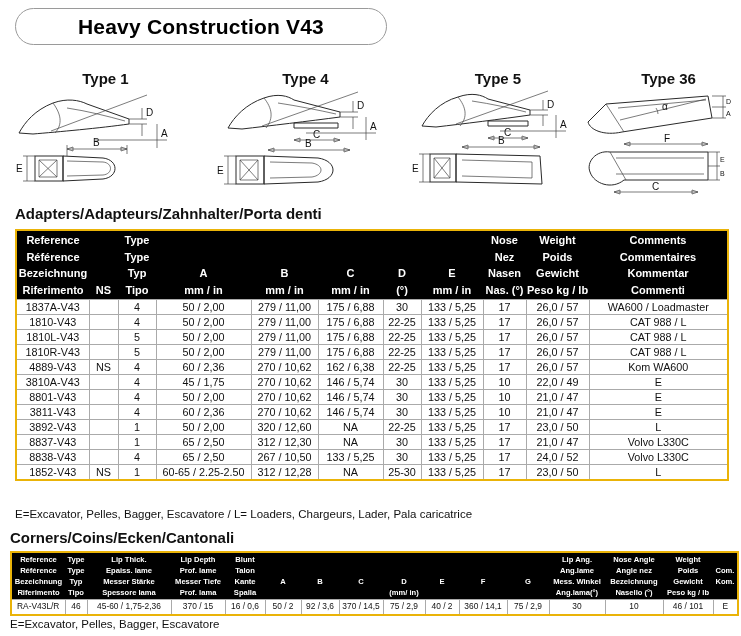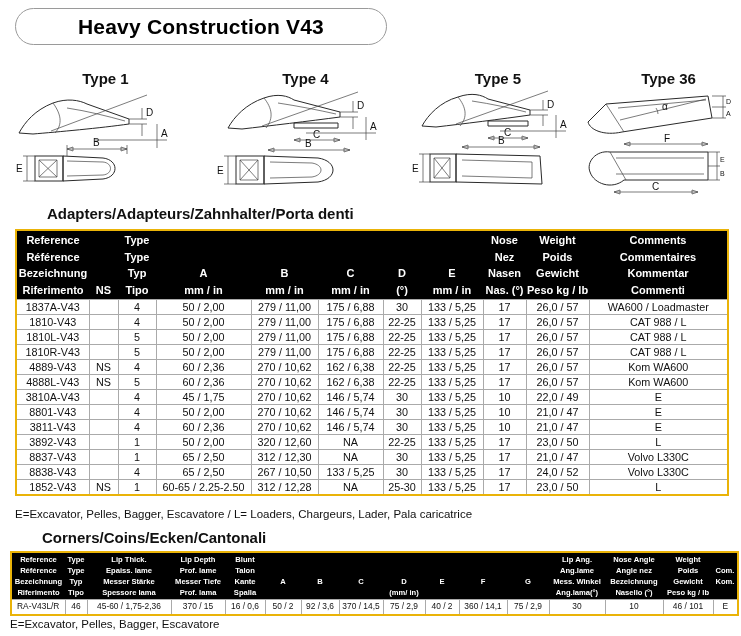--- a/index.html
+++ b/index.html
@@ -17,21 +17,21 @@
   .diagrams { position:absolute; left:0; top:70px; width:741px; height:132px; display:flex; }
   .diagram { text-align:center; }
   .diagram-title { font-weight:bold; font-size:15px; color:#111; margin-bottom:1px;padding-left:16px; }
   .d1 { width:195px; } .d2 { width:205px; } .d3 { width:180px; } .d4 { width:161px; }
   svg { display:block; margin:0 auto; }
   .dimtxt { font-family:"Liberation Sans", sans-serif; font-size:10px; fill:#111; }
   .dimtxt-sm { font-family:"Liberation Sans", sans-serif; font-size:7px; fill:#111; }
   .ln { stroke:#2a2a2a; stroke-width:1; fill:none; }
   .lnthin { stroke:#444; stroke-width:0.7; fill:none; }
 
-  .section-title { position:absolute; font-weight:bold; font-size:15px; color:#111;margin-left:32px; }
+  .section-title { position:absolute; font-weight:bold; font-size:15px; color:#111; }
   .st-adapters { left:15px; top:205px; }
   .st-corners  { left:10px; top:529px; }
 
   table { border-collapse:collapse; table-layout:fixed; position:absolute; background:#fff; }
   .tbl { border:2px solid #eab308; }
   .tbl thead th { background:#000; color:#fff; font-weight:bold; text-align:center; vertical-align:middle; padding:1px 1px; }
   .tbl tbody td { text-align:center; border:1px solid #aaa; background:#fff; color:#111; overflow:hidden; white-space:nowrap; }
   .tbl tbody tr { page-break-inside:avoid; }
 
   .adapters-table { left:15px; top:229px; width:712px; }
@@ -332,33 +332,20 @@
           <td>60 / 2,36</td>
           <td>270 / 10,62</td>
           <td>162 / 6,38</td>
           <td>22-25</td>
           <td>133 / 5,25</td>
           <td>17</td>
           <td>26,0 / 57</td>
           <td>Kom WA600</td>
         </tr>
         <tr>
-          <td>4888L-V43</td>
-          <td>NS</td>
-          <td>5</td>
-          <td>60 / 2,36</td>
-          <td>270 / 10,62</td>
-          <td>162 / 6,38</td>
-          <td>22-25</td>
-          <td>133 / 5,25</td>
-          <td>17</td>
-          <td>26,0 / 57</td>
-          <td>Kom WA600</td>
-        </tr>
-        <tr>
           <td>3810A-V43</td>
           <td></td>
           <td>4</td>
           <td>45 / 1,75</td>
           <td>270 / 10,62</td>
           <td>146 / 5,74</td>
           <td>30</td>
           <td>133 / 5,25</td>
           <td>10</td>
           <td>22,0 / 49</td>

